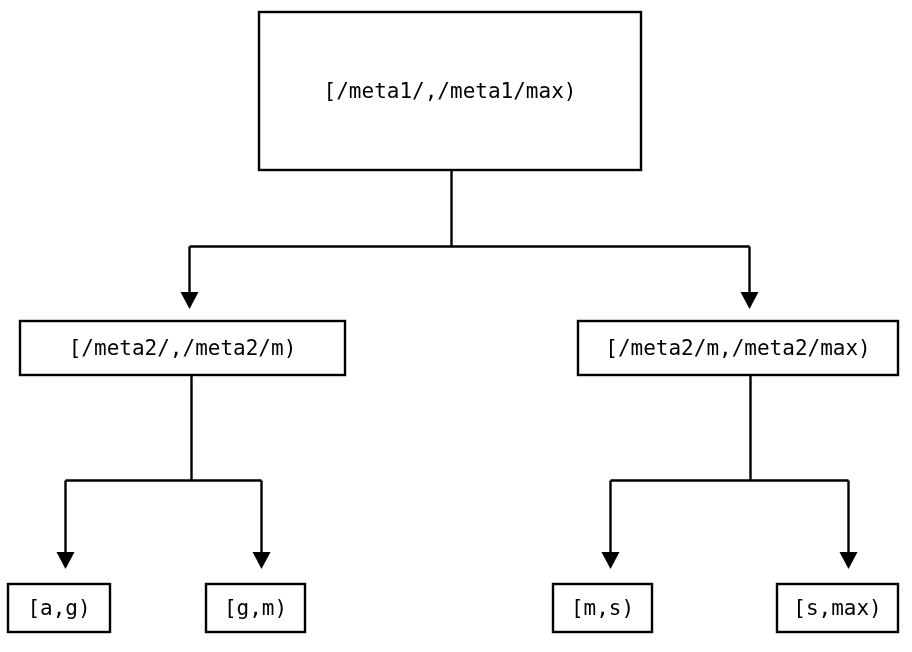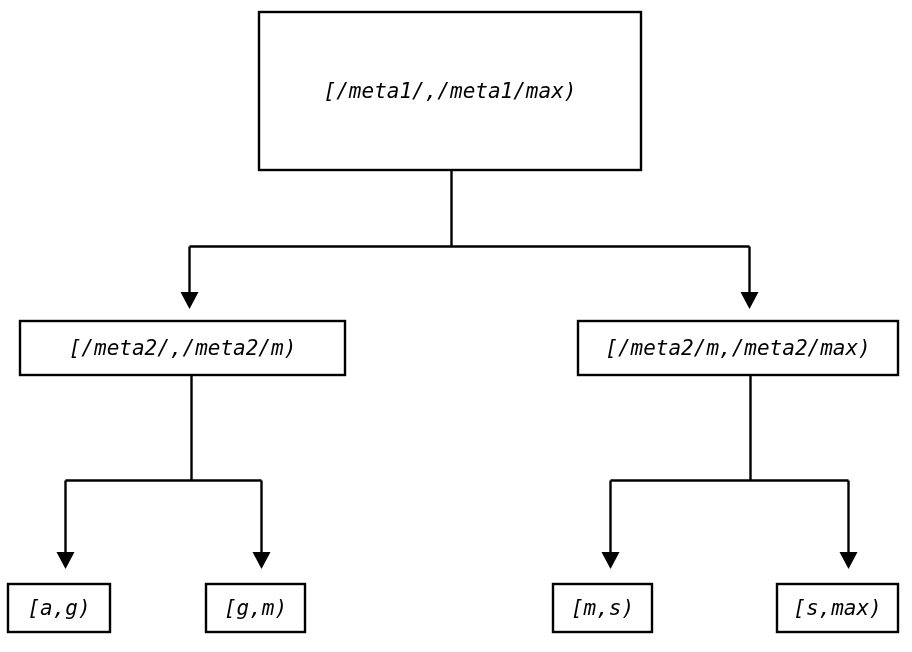--- a/index.html
+++ b/index.html
@@ -11,21 +11,20 @@
     width: 912px;
     height: 652px;
     font-family: "DejaVu Sans Mono", "Liberation Mono", monospace;
     overflow: hidden;
   }
   #diagram-root {
     position: relative;
     width: 912px;
     height: 652px;
     background: #ffffff;
-    font-style: italic;
   }
   svg#tree-canvas {
     position: absolute;
     top: 0;
     left: 0;
     width: 912px;
     height: 652px;
     display: block;
   }
   .node-rect {

